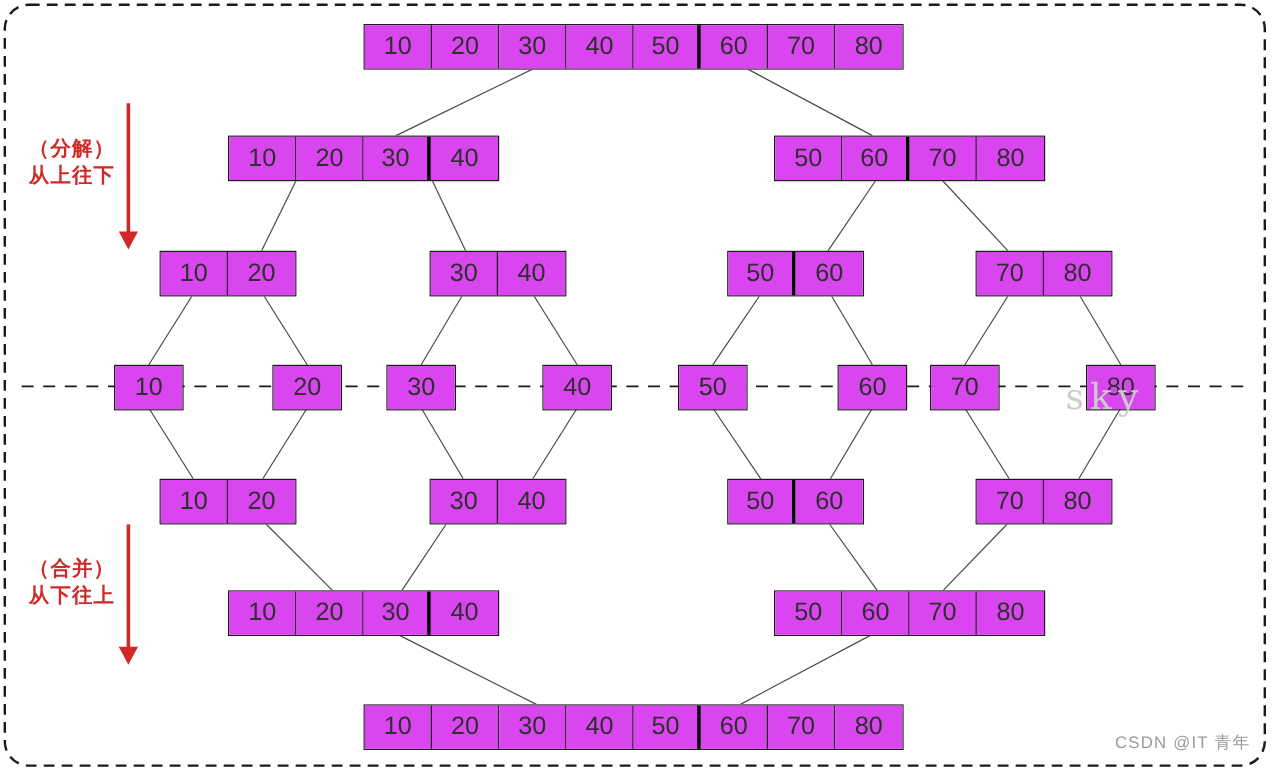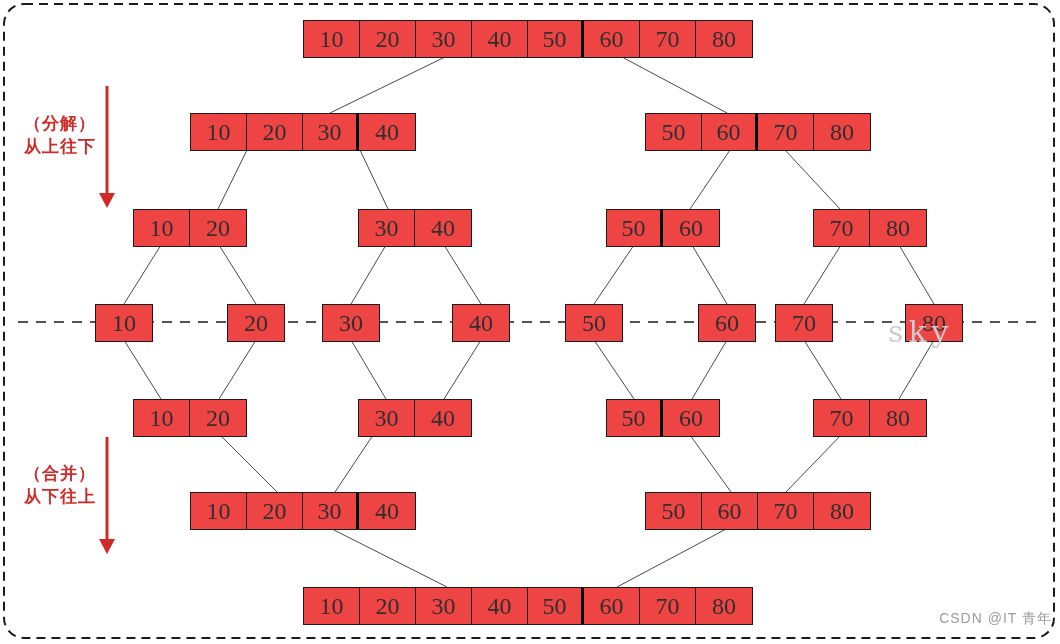--- a/index.html
+++ b/index.html
@@ -6,38 +6,38 @@
   #canvas{
     position:relative;width:1060px;height:644px;background:#ffffff;overflow:hidden;
     font-family:"Liberation Sans",sans-serif;
   }
   #bg-svg{position:absolute;left:0;top:0;width:1060px;height:644px;}
   
   .array{position:absolute;display:flex;background:#ffffff;border:1px solid #1b1b1b;}
   .cell{
     width:56px;height:36px;box-sizing:border-box;border-right:1px solid #1b1b1b;
     display:flex;align-items:center;justify-content:center;
-    font-family:Liberation Serif, serif;font-size:24px;color:#2f2f2f;background:#ef4444;
+    font-family:Liberation Sans, sans-serif;font-size:21px;color:#2f2f2f;background:#d946ef;
   }
   .cell:last-child{border-right:none;}
   .cell.split{border-right:3px solid #000000;}
   
   .phase-label{
     position:absolute;width:96px;text-align:center;color:var(--accent,#cf2a27);
     font-size:17px;line-height:23px;font-weight:bold;letter-spacing:1px;
   }
   #decompose-label{left:12px;top:112px;}
   #merge-label{left:12px;top:462px;}
   
   #sky-wm{
     position:absolute;left:888px;top:314px;font-family:"DejaVu Serif",serif;
     font-size:30px;color:#cccccc;letter-spacing:5px;
   }
   #csdn-wm{
-    position:absolute;right:8px;top:610px;font-size:14px;color:#9b9b9b;letter-spacing:1px;
+    position:absolute;right:18px;top:610px;font-size:14px;color:#9b9b9b;letter-spacing:1px;
   }
 </style>
 </head>
 <body>
 
 <div id="canvas">
 
   <svg id="bg-svg" viewBox="0 0 1060 644" xmlns="http://www.w3.org/2000/svg">
 
     <rect x="4" y="4" width="1050" height="634" rx="20" ry="20" fill="none" stroke="#1b1b1b" stroke-width="2" stroke-dasharray="9 6"></rect>

